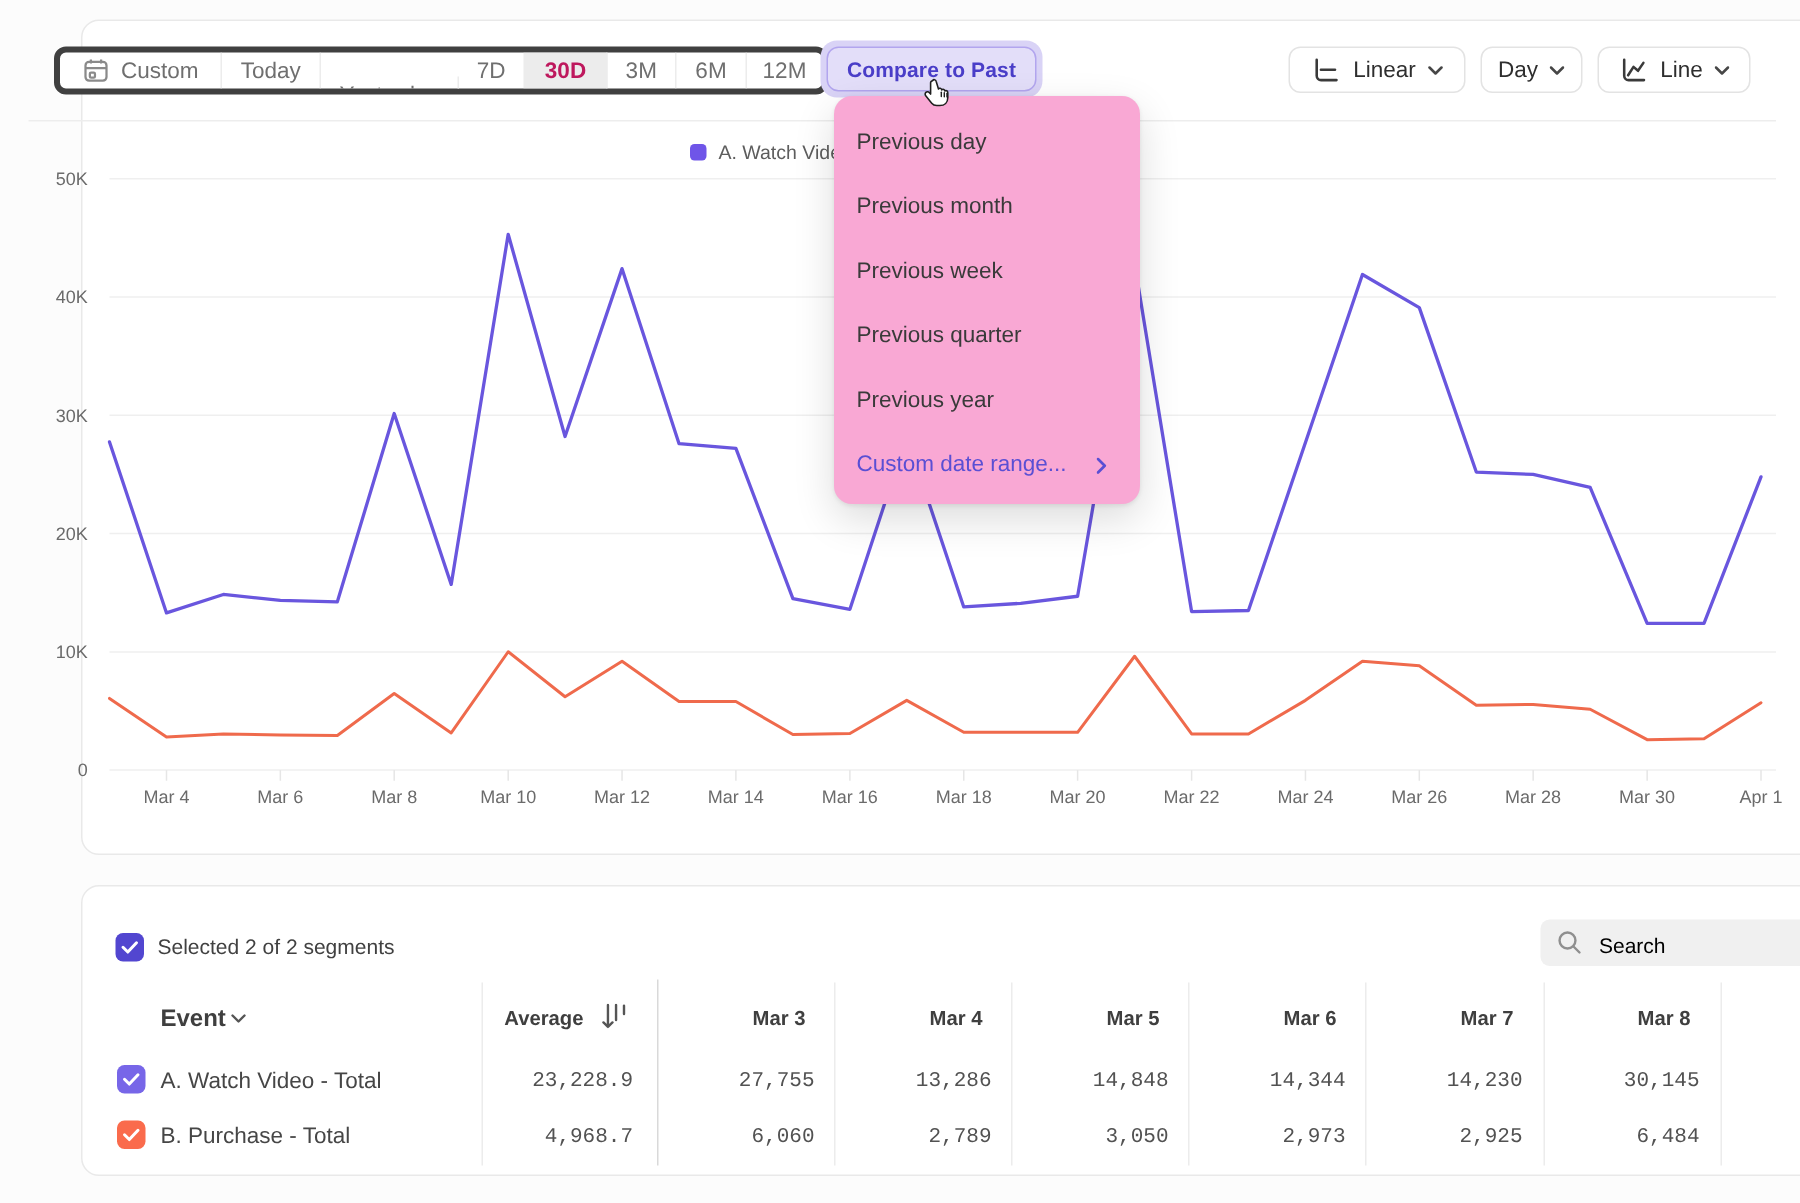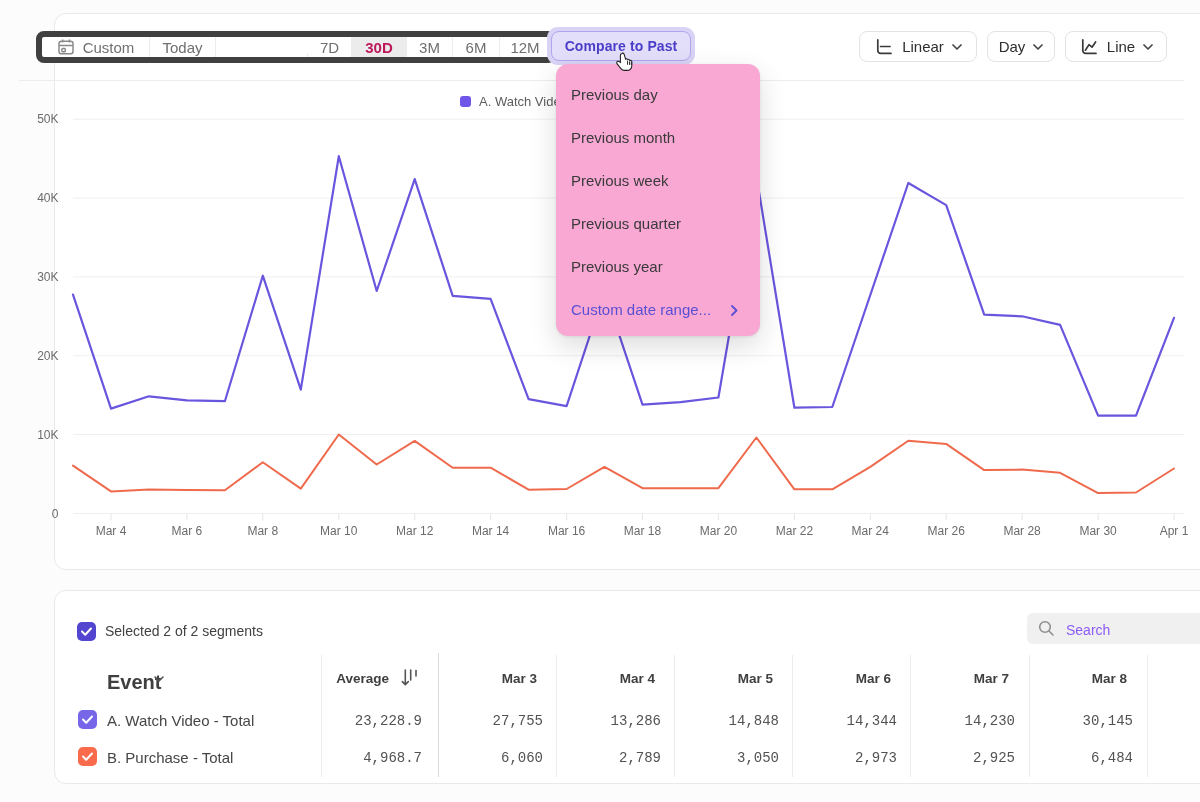--- a/index.html
+++ b/index.html
@@ -4,21 +4,21 @@
 <style>
 * { margin:0; padding:0; box-sizing:border-box; }
 html,body { width:1200px; height:802px; background:#fcfcfc; font-family:"Liberation Sans", sans-serif; overflow:hidden; }
 #page { position:relative; width:1200px; height:802px; }
 .card { position:absolute; background:#fff; border:1px solid #e9e9e9; border-radius:12px;margin-left:36px; }
 #chartcard { left:18px; top:13px; width:1167px; height:557px; }
 #tablecard { left:18px; top:590px; width:1167px; height:194px; overflow:hidden; }
 .abs { position:absolute; }
 
 
-#seg { position:absolute; left:36px; top:31px; height:32px; display:flex; border:6px solid #404040; border-radius:8px; background:#fff; overflow:hidden; }
+#seg { position:absolute; left:36px; top:31px; height:32px; display:flex; border:4px solid #404040; border-radius:8px; background:#fff; overflow:hidden; }
 #seg .s { display:flex; align-items:center; justify-content:center; font-size:15px; color:#6f6f6f; border-right:1px solid #ececec; height:100%; }
 #seg .s:last-child { border-right:none; }
 #seg .sel { background:#ececec; color:#be185d; font-weight:700; }
 
 
 #cmpring { position:absolute; left:547px; top:27px; width:148px; height:38px; background:#d9d3f6; border-radius:11px; }
 #cmp { position:absolute; left:551px; top:31px; width:140px; height:30px; background:#e3def9; border:1.5px solid #b2a5ee; border-radius:8px; color:#4a3ec8; font-size:14px; font-weight:700; display:flex; align-items:center; justify-content:center; letter-spacing:0.1px; }
 
 
 .rbtn { position:absolute; top:31px; height:31px; background:#fff; border:1px solid #e3e3e3; border-radius:8px; display:flex; align-items:center; justify-content:center; font-size:15px; color:#2e2e2e; font-weight:500; gap:8px; }
@@ -194,32 +194,32 @@
           <path d="M5 9.5 L8.2 12.7 L14 6.5"></path>
         </svg>
     </div>
     <div class="abs" style="left:50px; top:622px; font-size:14px; color:#414141; top:32px;">Selected 2 of 2 segments</div>
 
     <div class="abs" style="left:972px; top:22px; width:179px; height:31px; background:#f0f0f0; border-radius:6px;"></div>
     <svg class="abs" style="left:983px; top:29px;" width="17" height="17" viewBox="0 0 17 17" fill="none" stroke="#8f8f8f" stroke-width="1.6" stroke-linecap="round">
       <circle cx="7" cy="7" r="5.3"></circle>
         <line x1="11" y1="11" x2="15" y2="15"></line>
     </svg>
-    <div class="abs" style="left:1011px; top:31px; font-size:14px; color:#8b5cf6;">Search</div>
+    <div class="abs" style="left:1011px; top:31px; font-size:14px; color:#000000;">Search</div>
 
     <div class="vline" style="left:265.7px;"></div>
     <div class="vline" style="left:382.5px; top:62px; height:124px; width:1.5px; background:#d9d9d9;"></div>
     <div class="vline" style="left:500.7px;"></div>
     <div class="vline" style="left:618.9px;"></div>
     <div class="vline" style="left:737.1px;"></div>
     <div class="vline" style="left:855.3px;"></div>
     <div class="vline" style="left:973.5px;"></div>
     <div class="vline" style="left:1091.7px;"></div>
 
-    <div class="hdr" style="left:52px; top:80px; font-size:20px;">Event</div>
+    <div class="hdr" style="left:52px; top:80px; font-size:16px;">Event</div>
     <svg class="abs" style="left:99px; top:85px;" width="10" height="6" viewBox="0 0 10 6" fill="none" stroke="#555" stroke-width="1.6" stroke-linecap="round" stroke-linejoin="round">
         <path d="M1 1 L5 5 L9 1"></path>
       </svg>
     <div class="hdr" style="left:214px; top:80px; width:120px; text-align:right; width:121px; left:213px;">Average</div>
     <svg class="abs" style="left:346px; top:78px;" width="17" height="18" viewBox="0 0 17 18" fill="none" stroke="#555" stroke-width="1.6" stroke-linecap="round" stroke-linejoin="round">
       <path d="M4.3 1 V15.5 M1.3 12.6 L4.3 15.6 L7.3 12.6"></path>
       <line x1="9.7" y1="1" x2="9.7" y2="11"></line>
       <line x1="15" y1="1.5" x2="15" y2="7"></line>
     </svg>
     <div class="hdr" style="left:362px; top:80px; width:120px; text-align:right;">Mar 3</div>

